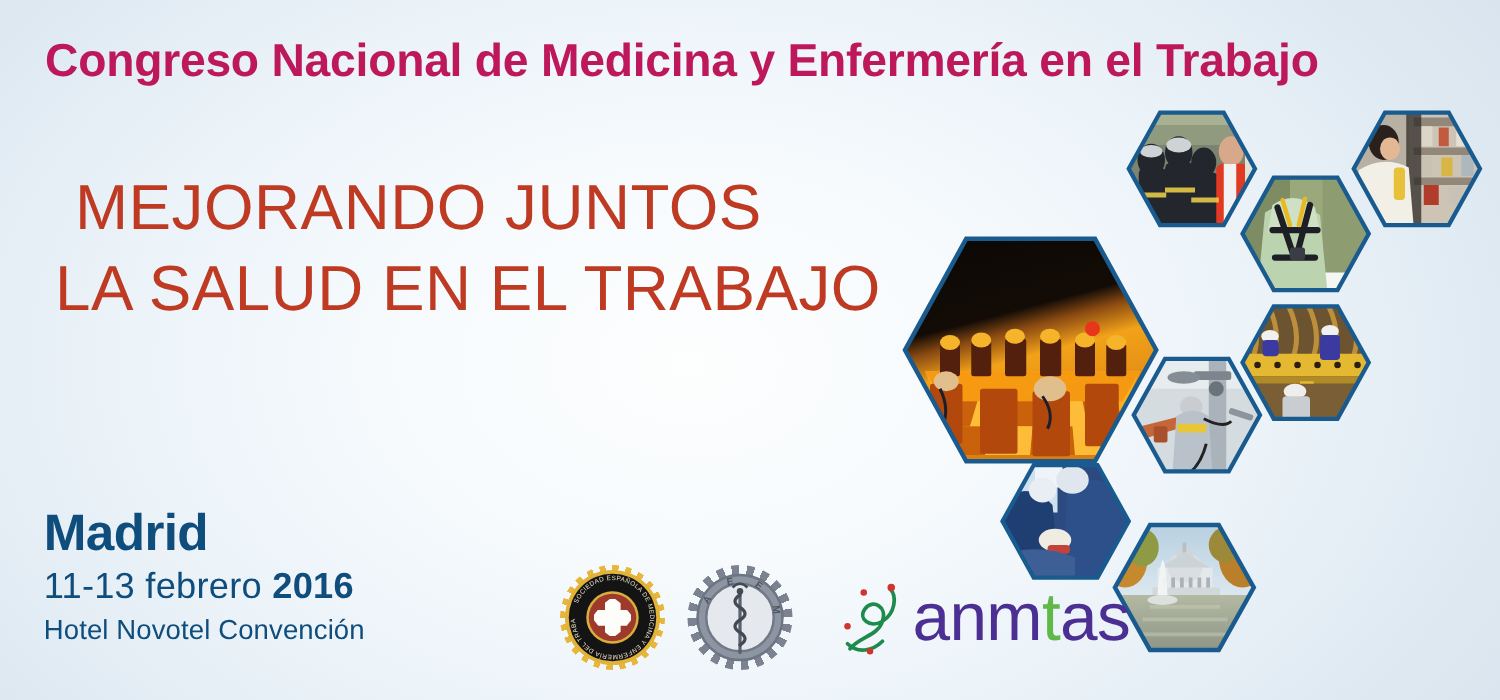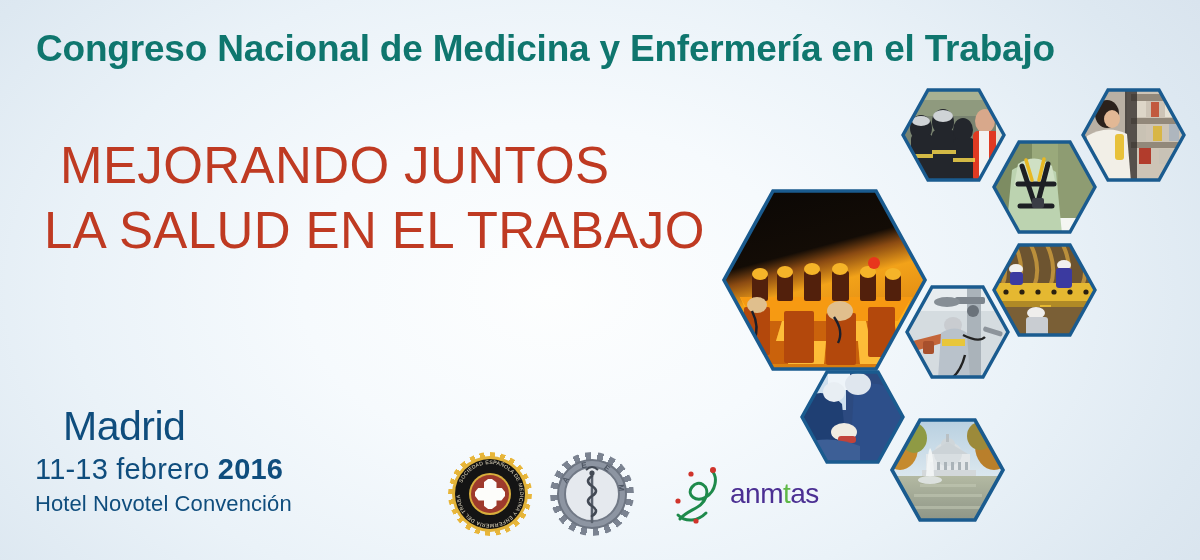--- a/index.html
+++ b/index.html
@@ -13,21 +13,21 @@
   }
 
   
   #congress-title{
     position:absolute;
     left:36px; top:30px;
     width:1140px;
     font-size:37px;
     font-weight:bold;
     letter-spacing:-0.2px;
-    color:#0f766e;
+    color:#be185d;
     white-space:nowrap;
     line-height:1.0;
   }
 
   
   #slogan{
     position:absolute;
     left:44px; top:133px;
     width:700px;
     color:#bf3a22;
@@ -39,23 +39,22 @@
   #slogan .ln{ display:block; white-space:nowrap; }
   #slogan .ln1{ padding-left:16px; }
 
   
   #event-info{
     position:absolute;
     left:35px; top:405px;
     color:#0f4d7d;
   }
   #event-city{
-    font-size:41px; font-weight:normal; line-height:1.05;
+    font-size:41px; font-weight:bold; line-height:1.05;
     letter-spacing:-0.5px;
-    margin-left:28px;
   }
   #event-dates{
     font-size:29px; line-height:1.35; letter-spacing:0.2px; margin-top:2px;
   }
   #event-dates .yr{ font-weight:bold; }
   #event-venue{
     font-size:22px; line-height:1.4; margin-top:0; letter-spacing:0.1px;
   }
 
   
@@ -122,21 +121,21 @@
     position:absolute; inset:14px; border-radius:50%;
     background:#e5e9ee; border:2px solid #717986;
   }
 
   
   #anmtas-logo{
     display:flex; align-items:center; gap:6px; margin-left:20px;
   }
   #anmtas-mark{ width:52px; height:62px; }
   #anmtas-word{
-    font-size:28px; color:#4b2f93; letter-spacing:-0.5px;
+    font-size:54px; color:#4b2f93; letter-spacing:-0.5px;
     line-height:1; position:relative; font-weight:400;
   }
   #anmtas-word .t-green{ color:#5fb847; }
 
   
   #hex-cluster{ position:absolute; left:0; top:0; width:1200px; height:560px;
                 pointer-events:none; }
   .hex{ position:absolute; }
   .hex svg{ display:block; overflow:visible; }
 </style>

